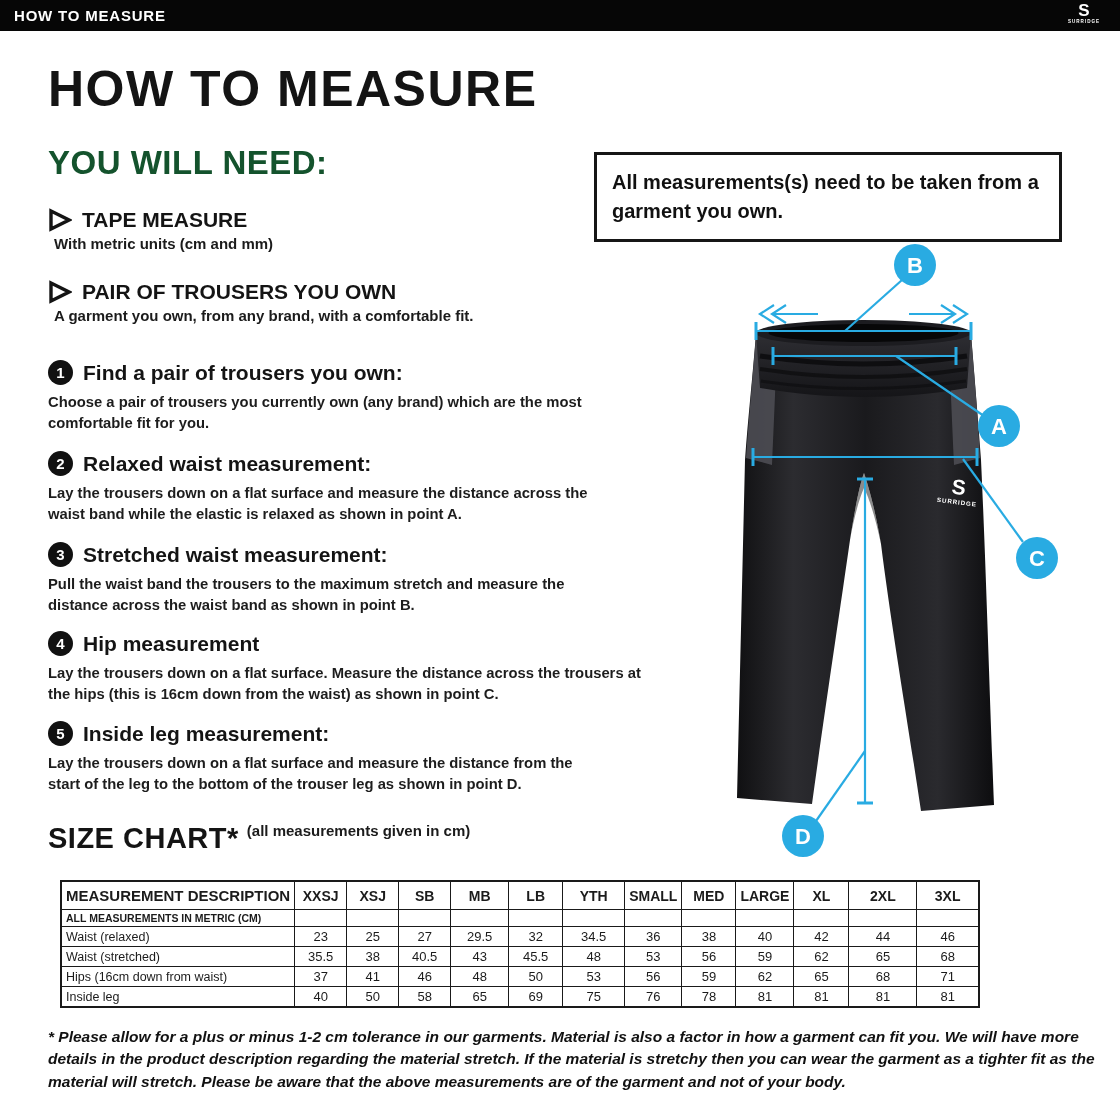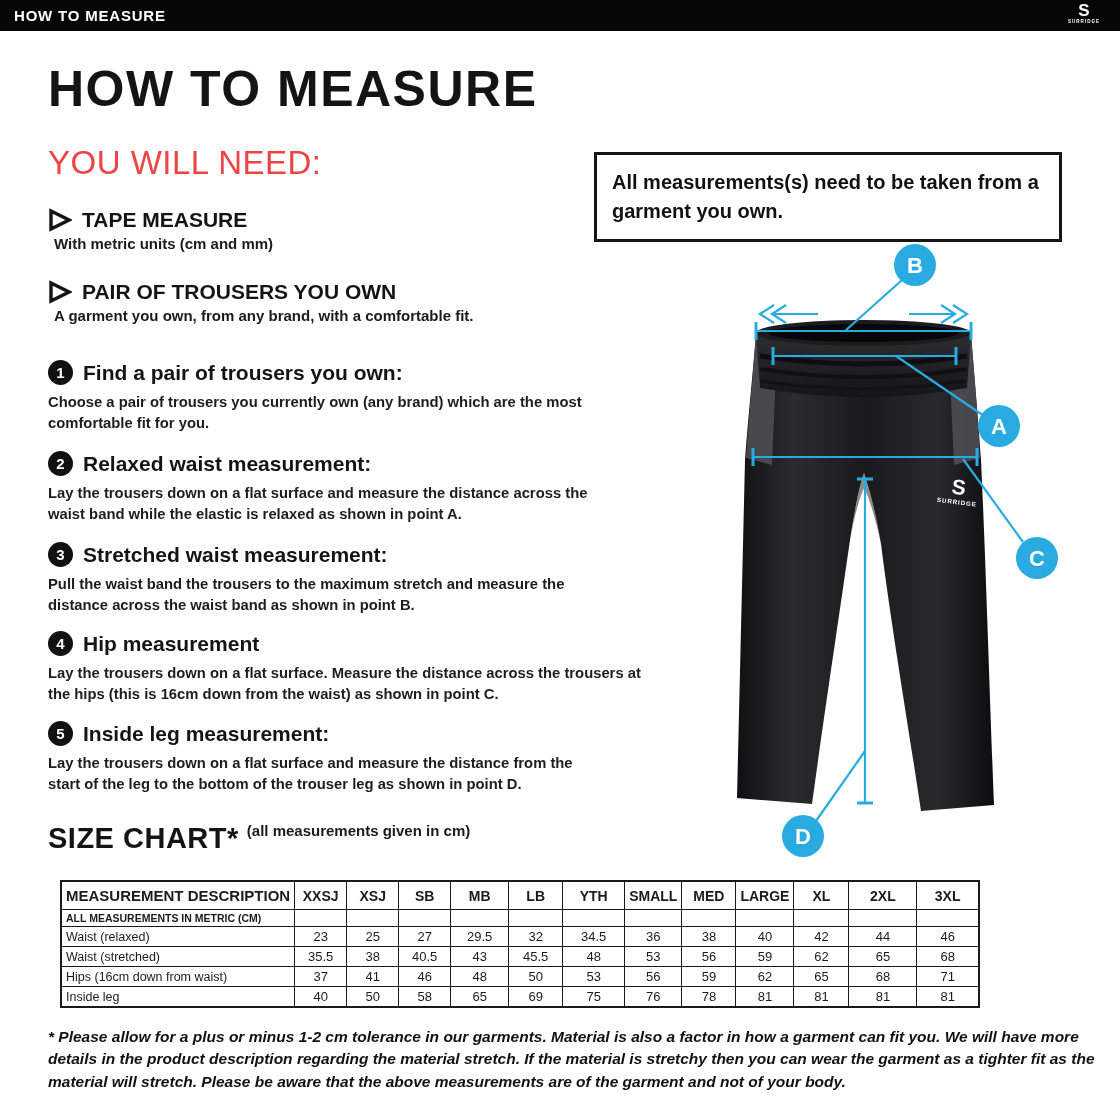--- a/index.html
+++ b/index.html
@@ -9,21 +9,21 @@
   
   .topbar{position:absolute;left:0;top:0;width:1120px;height:31px;background:#060606;
           display:flex;align-items:center;}
   .topbar-title{color:#fff;font-size:15px;font-weight:bold;letter-spacing:.8px;margin-left:14px;}
   .topbar-logo{position:absolute;right:10px;top:2px;width:52px;text-align:center;color:#fff;line-height:1;}
   .topbar-logo .s{font-size:17px;font-weight:bold;display:block;}
   .topbar-logo .name{font-size:4.6px;font-weight:bold;letter-spacing:1px;display:block;margin-top:1px;}
 
   
   .h1{position:absolute;left:48px;top:60px;font-size:50px;font-weight:bold;letter-spacing:1.5px;color:#141414;}
-  .h2{position:absolute;left:48px;top:144px;font-size:33px;font-weight:normal;letter-spacing:.5px;color:#ef4444;text-align:right;}
+  .h2{position:absolute;left:48px;top:144px;font-size:33px;font-weight:bold;letter-spacing:.5px;color:#14532d;text-align:right;}
 
   
   .need{position:absolute;left:48px;}
   .need-head{display:flex;align-items:center;gap:10px;}
   .tri{width:24px;height:24px;flex:0 0 auto;}
   .need-label{font-size:21px;font-weight:bold;color:#141414;}
   .need-detail{font-size:15px;font-weight:bold;margin:3px 0 0 6px;color:#1b1b1b;}
 
   
   .step{position:absolute;left:48px;width:610px;}

